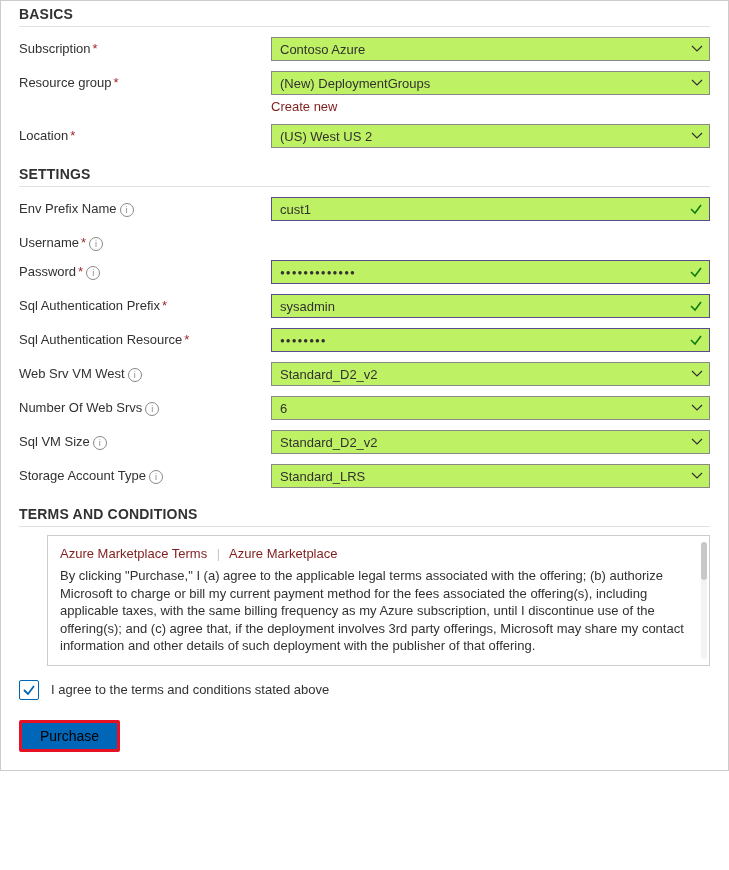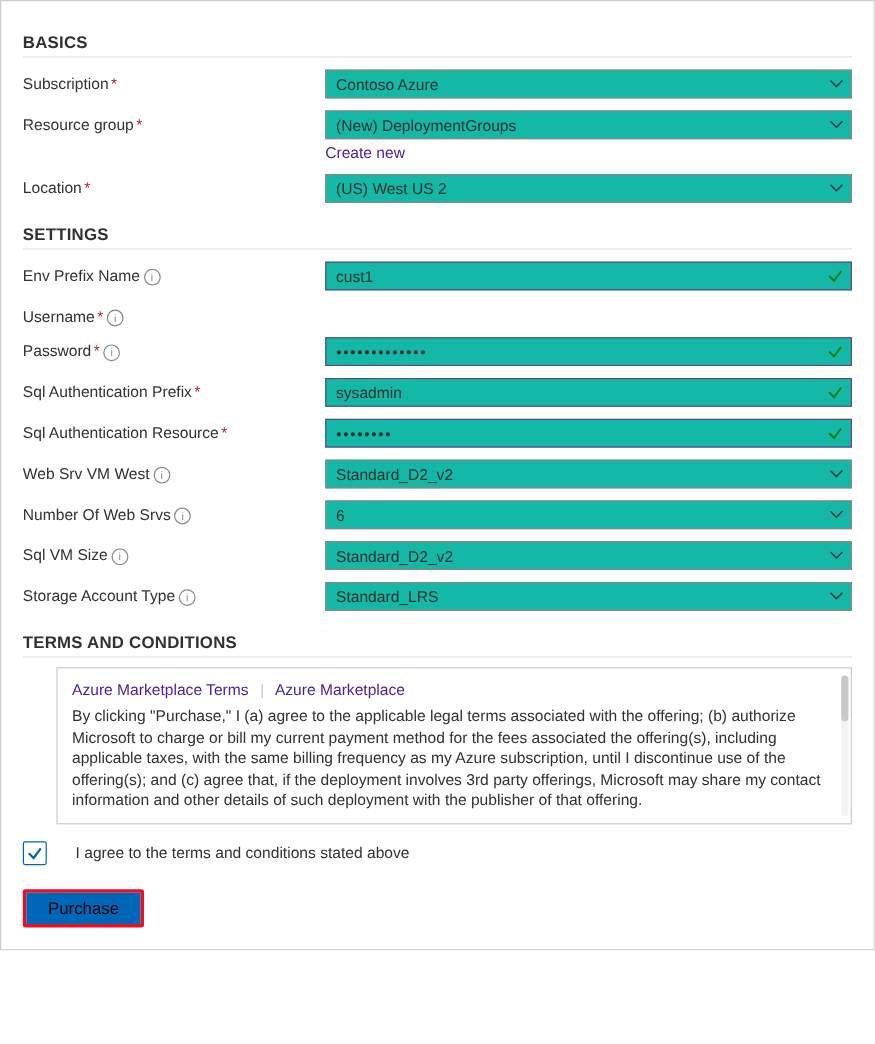--- a/index.html
+++ b/index.html
@@ -7,21 +7,21 @@
     padding: 0;
     font-family: "Segoe UI", Arial, sans-serif;
     font-size: 13px;
     color: #323130;
     background: #fff;
   }
   .panel {
     box-sizing: border-box;
     width: 729px;
     border: 1px solid #ccc;
-    padding: 22px 18px 18px 18px;
+    padding: 1px 18px 18px 18px;
   }
   .section-header {
     font-weight: 700;
     font-size: 14px;
     letter-spacing: 0.2px;
     margin: 4px 0 4px 0;
     border-bottom: 1px solid #e1e1e1;
     padding-bottom: 4px;
   }
   .section {
@@ -66,21 +66,21 @@
     position: relative;
     width: 100%;
     box-sizing: border-box;
     height: 24px;
     border: 1px solid #8a8886;
     padding: 0 26px 0 8px;
     display: flex;
     align-items: center;
     font-size: 13px;
     color: #323130;
-    background: #14b8a6;
+    background: #bef264;
   }
   .select-box .chev {
     position: absolute;
     right: 6px;
     top: 50%;
     transform: translateY(-50%);
   }
   .text-box {
     border: 1px solid #5c4b8a;
   }
@@ -90,21 +90,21 @@
     top: 50%;
     transform: translateY(-50%);
     color: #107c10;
   }
   .dots {
     letter-spacing: 1px;
     font-size: 8px;
     color: #323130;
   }
   .link {
-    color: #4c1d95;
+    color: #7f1d1d;
     text-decoration: none;
     cursor: pointer;
   }
   .sublink {
     display: inline-block;
     margin-top: 4px;
     font-size: 13px;
   }
   .terms-box {
     border: 1px solid #ccc;
@@ -143,21 +143,21 @@
   }
   .terms-text {
     font-size: 13px;
     line-height: 1.35;
     color: #323130;
   }
   .agree-row {
     margin-top: 14px;
     display: flex;
     align-items: center;
-    gap: 24px;
+    gap: 12px;
   }
   .chk {
     width: 18px;
     height: 18px;
     border: 1px solid #0065b3;
     border-radius: 2px;
     display: inline-flex;
     align-items: center;
     justify-content: center;
     color: #0065b3;

